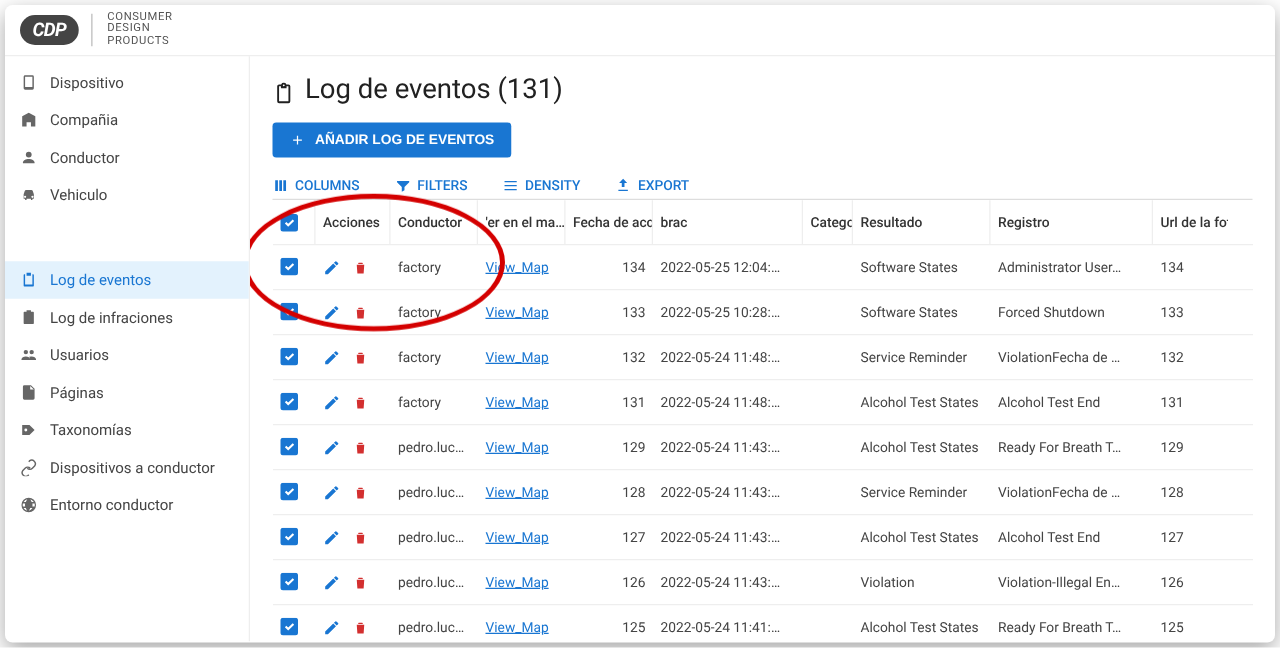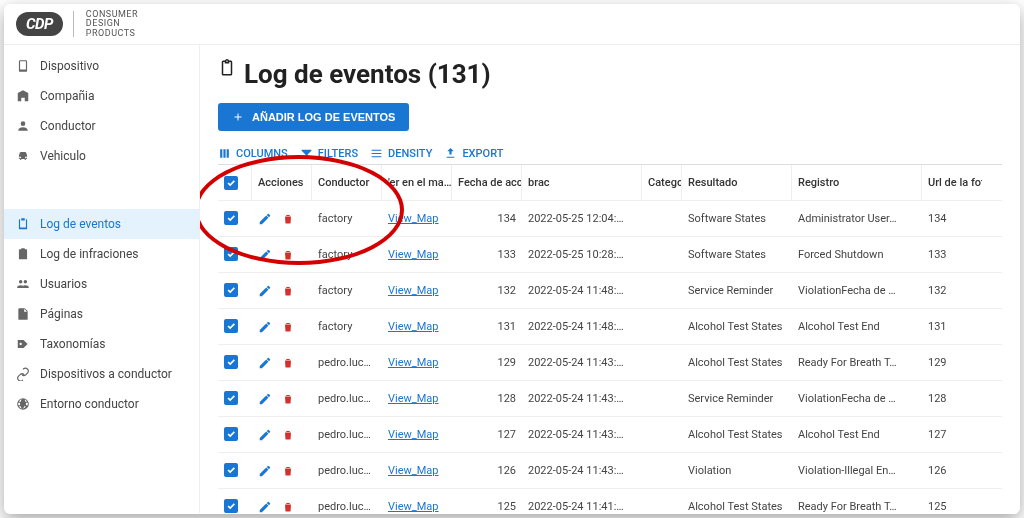--- a/index.html
+++ b/index.html
@@ -25,26 +25,26 @@
   .logo-divider{width:1px;height:26px;background:#bbb;margin:0 6px 0 4px;}
 
   .layout{display:flex;height:calc(100% - 42px);}
   .sidebar{width:196px;border-right:1px solid #eee;padding-top:6px;font-size:12px;}
   .side-item{display:flex;align-items:center;gap:10px;padding:8px 12px;color:#444;cursor:pointer;}
   .side-item.selected{color:var(--blue);background:var(--sidebar-sel);margin-top:38px;}
   .side-ic{width:14px;height:14px;display:inline-flex;align-items:center;justify-content:center;color:#666;}
   .side-item.selected .side-ic{color:var(--blue);}
 
   .main{flex:1;padding:10px 18px 0 18px;overflow:hidden;display:flex;flex-direction:column;position:relative;}
-  .page-title{display:flex;align-items:flex-start;gap:8px;font-size:26px;font-weight:700;margin:4px 0 14px 0;}
+  .page-title{display:flex;align-items:flex-end;gap:8px;font-size:22px;font-weight:400;margin:4px 0 14px 0;}
   .clip-ic{width:18px;height:18px;}
 
   .add-btn{background:var(--blue);color:#fff;border:none;border-radius:3px;padding:8px 14px;font-size:11px;font-weight:700;display:inline-flex;align-items:flex-end;gap:8px;cursor:pointer;}
 
-  .toolbar{display:flex;gap:12px;margin:16px 0 4px 0;font-size:11px;color:var(--blue);font-weight:500;}
+  .toolbar{display:flex;gap:28px;margin:16px 0 4px 0;font-size:11px;color:var(--blue);font-weight:500;}
   .tool{display:inline-flex;align-items:center;gap:5px;cursor:pointer;}
   .tool svg{width:13px;height:13px;}
 
   .grid{border-top:1px solid var(--grey-light);font-size:11px;color:#444;overflow:auto;}
   .grid-head, .grid-row{display:grid;grid-template-columns:34px 60px 70px 70px 70px 120px 40px 110px 130px 60px 80px 110px;align-items:center;min-height:36px;border-bottom:1px solid #eee;}
   .grid-head{color:#333;font-weight:500;position:relative;}
   .grid-head>div{display:flex;align-items:center;height:100%;border-right:1px solid #eee;padding:0 6px;white-space:nowrap;overflow:hidden;text-overflow:ellipsis;}
   .grid-head>div:last-child{border-right:none;}
   .grid-row>div{padding:0 6px;white-space:nowrap;overflow:hidden;text-overflow:ellipsis;}
   .cb{width:14px;height:14px;border:2px solid var(--blue);border-radius:2px;background:var(--blue);display:inline-flex;align-items:center;justify-content:center;}

